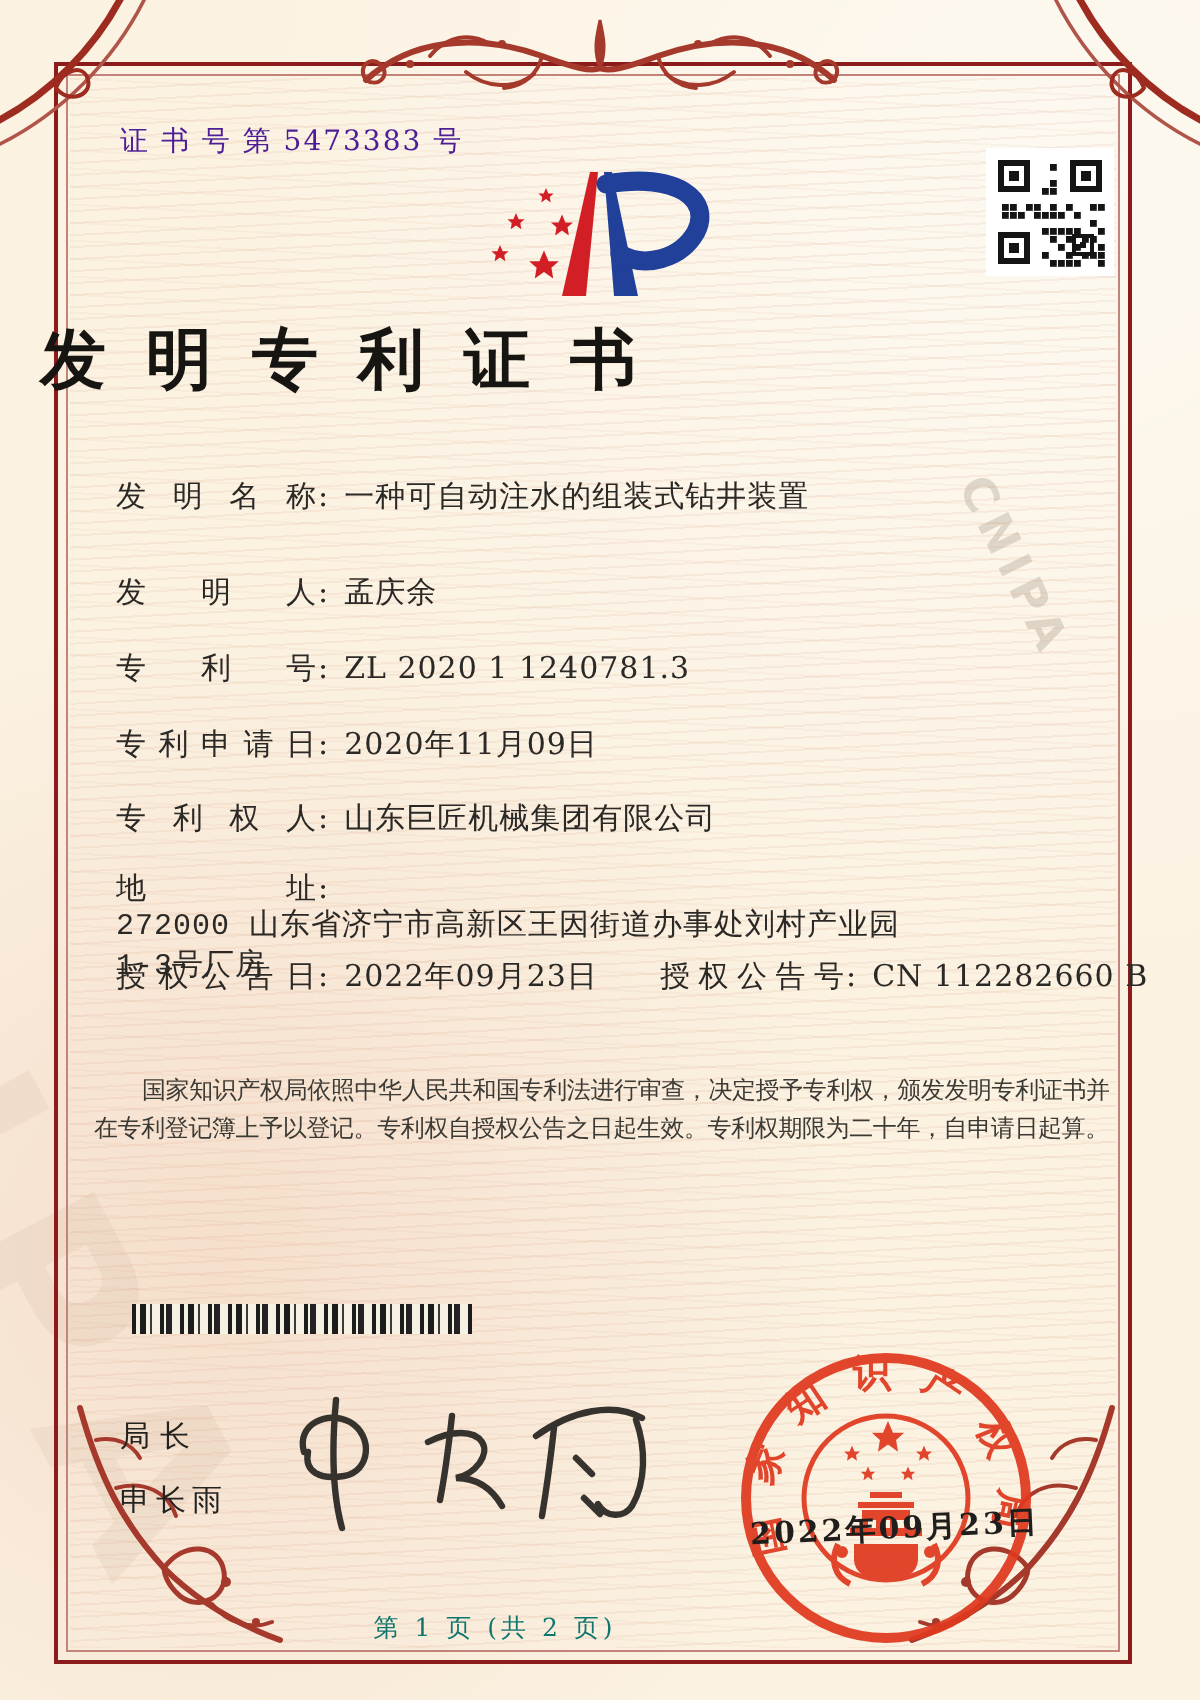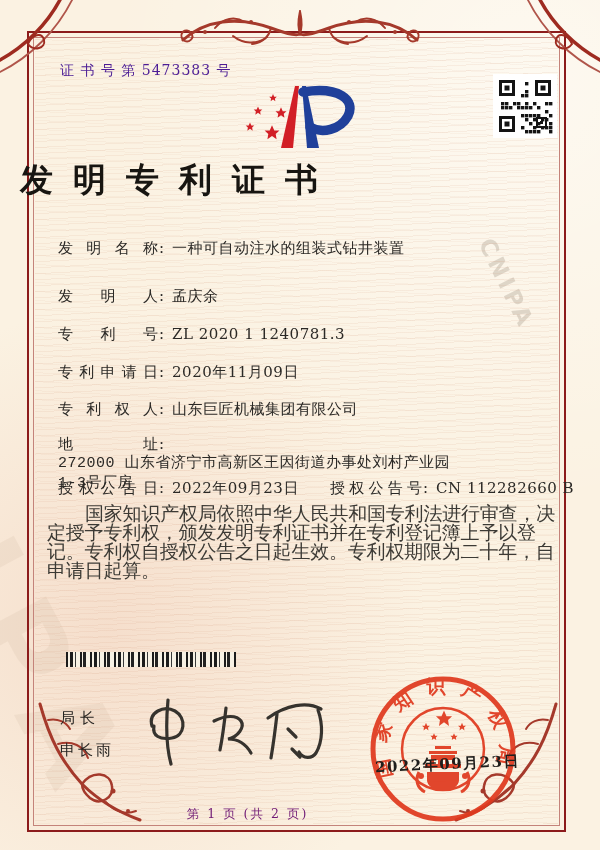--- a/index.html
+++ b/index.html
@@ -32,21 +32,21 @@
   .qr-wrap{left:493px;top:74px;width:64px;height:64px;background:#fff;padding:0;display:flex;align-items:center;justify-content:center;}
   
   .frow{position:absolute;left:58px;width:500px;font-size:15px;line-height:20px;color:#2b2926;}
   .flabel{display:inline-block;width:100px;text-align:justify;text-align-last:justify;vertical-align:top;}
   .fcolon{display:inline-block;margin:0 8px 0 1px;vertical-align:top;}
   .fvalue{display:inline-block;vertical-align:top;letter-spacing:.5px;}
   .fvalue.addr{width:392px;font-family:Liberation Mono, monospace;}
   .fpair2{position:absolute;left:272px;top:0;white-space:nowrap;}
   .fpair2 .flabel{width:92px;}
   
-  .paras{left:47px;top:504px;width:510px;font-size:19px;line-height:19px;color:#3c3a35;}
+  .paras{left:47px;top:536px;width:510px;font-size:12px;line-height:19px;color:#3c3a35;}
   .paras p{margin:0;text-indent:2em;letter-spacing:-0.2px;}
   
   .barcode{
     left:66px;top:652px;width:170px;height:15px;
     background:repeating-linear-gradient(90deg,
       #1c1c1c 0 2px, #f7f1e4 2px 4px,
       #1c1c1c 4px 7px, #f7f1e4 7px 9px,
       #3a3a3a 9px 10px, #f7f1e4 10px 14px,
       #1c1c1c 14px 16px, #f7f1e4 16px 17px,
       #222 17px 20px, #f7f1e4 20px 24px);
@@ -55,21 +55,21 @@
   .signer-title{left:60px;top:709px;font-size:15px;letter-spacing:5px;color:#24221f;font-family:"DejaVu Sans","Liberation Sans",sans-serif;}
   .signer-name{left:60px;top:741px;font-size:15px;letter-spacing:3px;color:#24221f;font-family:"DejaVu Sans","Liberation Sans",sans-serif;}
   .autograph{left:130px;top:688px;}
   
   .seal{left:363px;top:669px;}
   .seal-date{
     left:375px;top:755px;font-size:15px;font-weight:bold;color:#1f1e1c;
     letter-spacing:1.5px;transform:rotate(-2.5deg);white-space:nowrap;
   }
   
-  .footer{left:0;top:806px;width:495px;text-align:center;font-size:12.5px;letter-spacing:2px;color:#701a75;}
+  .footer{left:0;top:806px;width:495px;text-align:center;font-size:12.5px;letter-spacing:2px;color:#0f766e;}
   
   .wm-side{
     left:497px;top:234px;font-size:23px;font-weight:bold;letter-spacing:4px;
     color:rgba(152,138,122,.30);transform:rotate(64deg);transform-origin:left top;
     font-family:"DejaVu Sans","Liberation Sans",sans-serif;
   }
   .wm-big{
     left:-80px;top:310px;font-size:115px;font-weight:bold;letter-spacing:26px;
     color:rgba(203,176,152,.17);transform:rotate(62deg);transform-origin:left top;
     font-family:"DejaVu Sans","Liberation Sans",sans-serif;white-space:nowrap;

